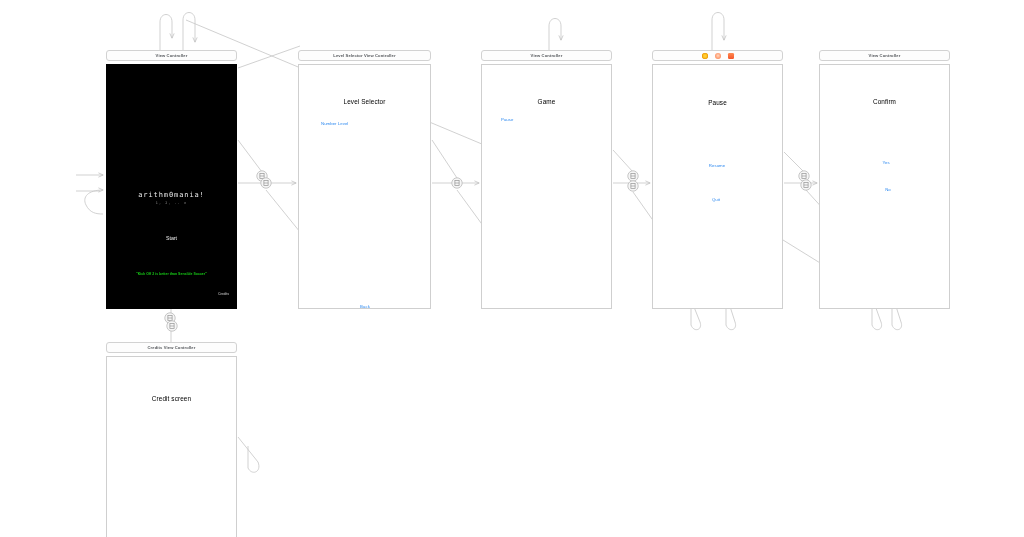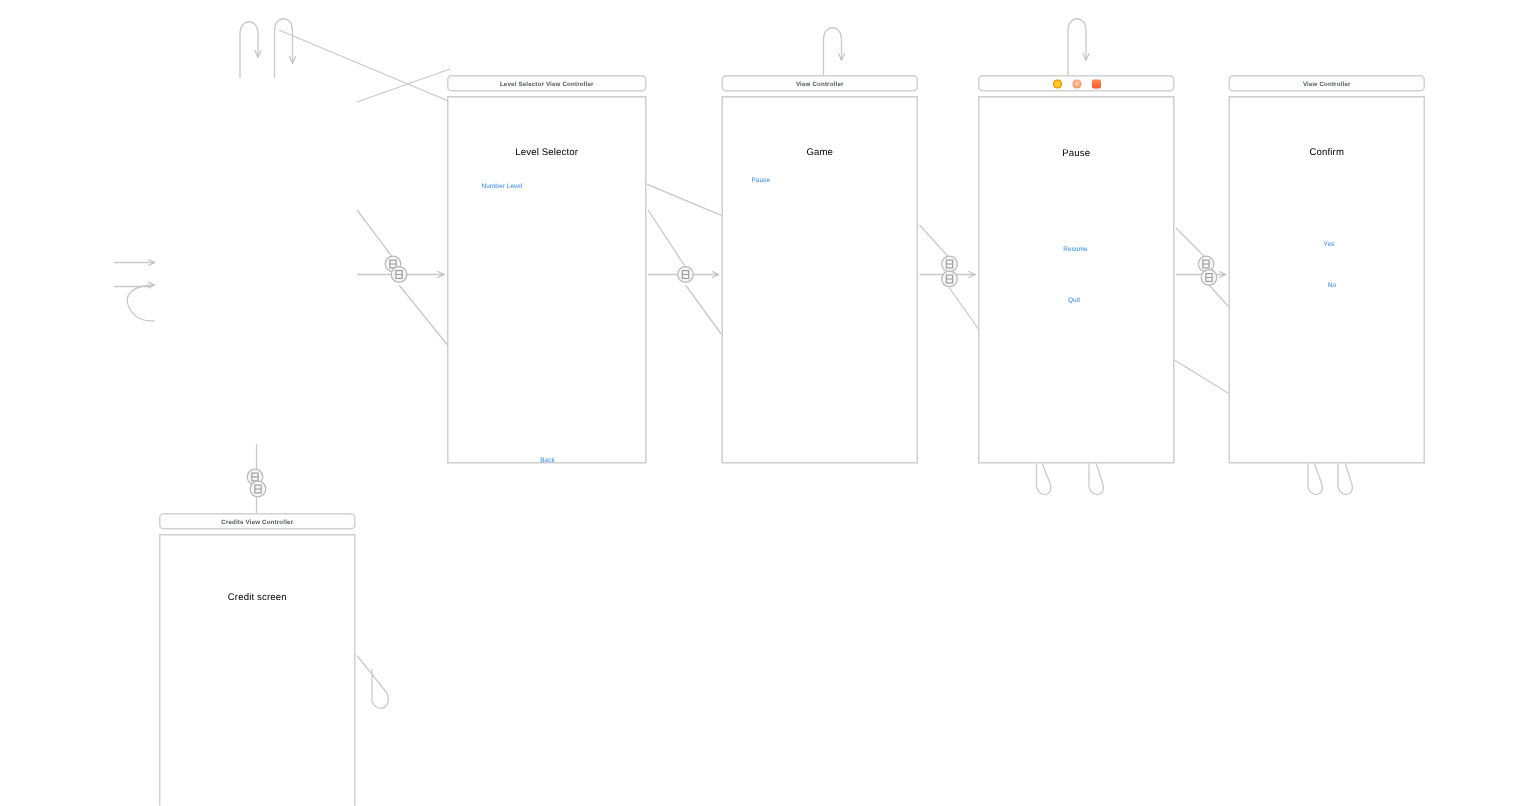--- a/index.html
+++ b/index.html
@@ -209,20 +209,30 @@
       <path d="M893,297 L901,322 C904,330 895,333 892,325 L892,300"></path>
       <path d="M783,240 L880,300"></path>
 
       <path d="M171,296 L171,314"></path>
       <path d="M171,331 L171,348" marker-end="url(#arw)"></path>
 
       <path d="M238,437 L258,462 C262,472 252,476 248,468 L248,446"></path>
     </g>
   </svg>
 
+  <div class="scene" style="left:106px; top:50px; width:131px;">
+    <div class="scene-title">View Controller</div>
+    <div class="device dark" style="height:245px;">
+      <div class="splash-title" style="top:126px;">arithm0mania!</div>
+      <div class="splash-sub" style="top:136px;">1, 2, .. n</div>
+      <div class="splash-start" style="top:170px;">Start</div>
+      <div class="splash-quote" style="top:207px;">"Kick Off 2 is better than Sensible Soccer"</div>
+      <div class="splash-credits" style="right:7px; bottom:12px;">Credits</div>
+    </div>
+  </div>
 
   <div class="scene" style="left:298px; top:50px; width:133px;">
     <div class="scene-title">Level Selector View Controller</div>
     <div class="device" style="height:245px;">
       <div class="ui-label ui-title" style="left:50%; top:33px;">Level Selector</div>
       <div class="ui-btn" style="left:22px; top:56px;">Number Level</div>
       <div class="ui-btn center" style="left:66px; top:239px;">Back</div>
     </div>
   </div>
 

